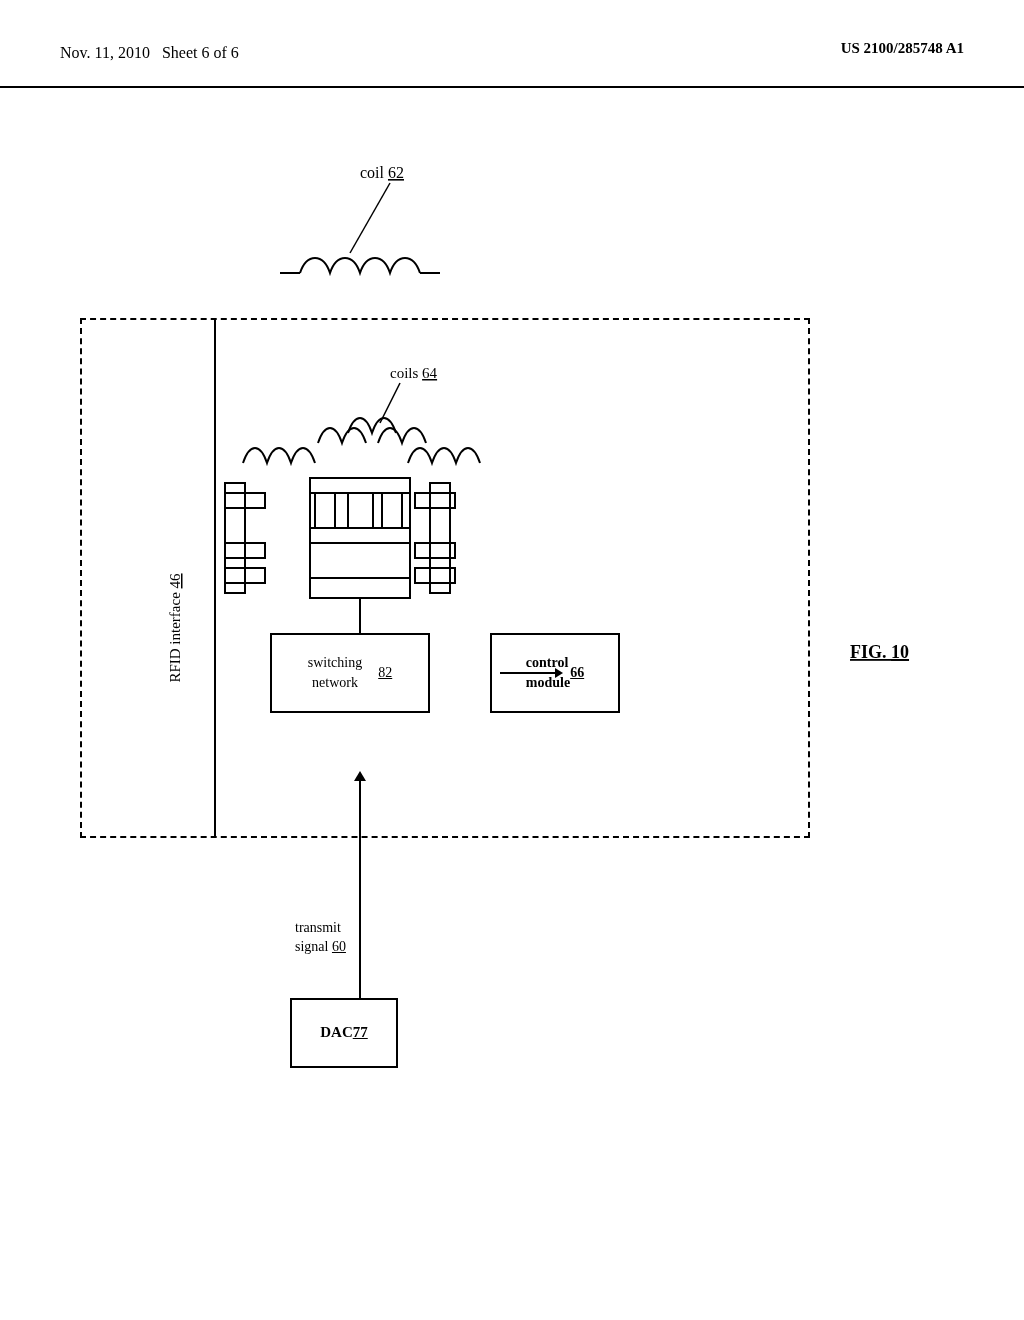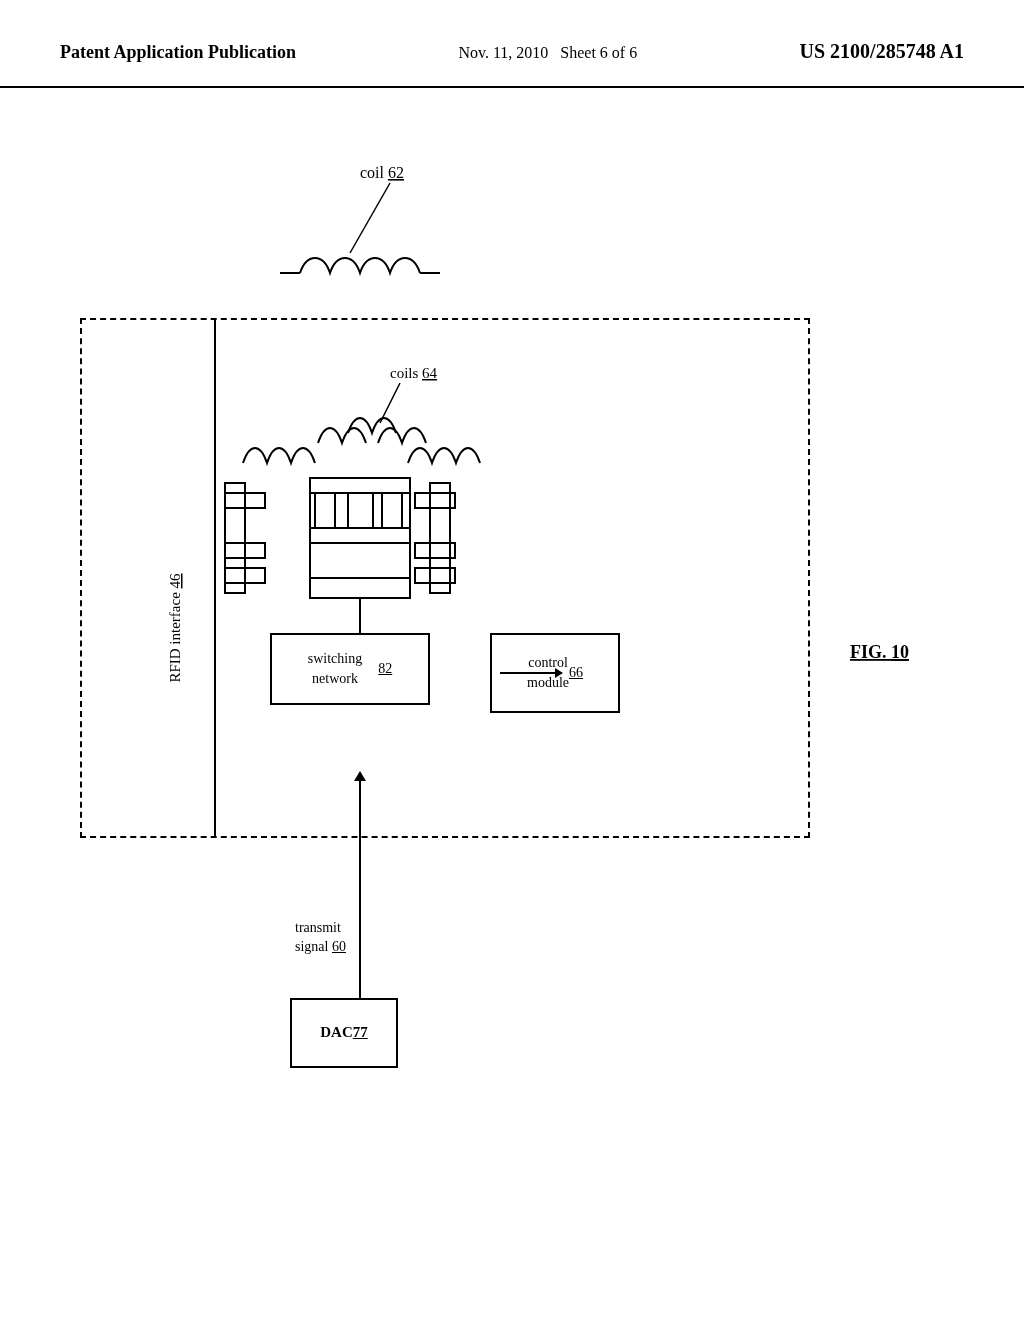--- a/index.html
+++ b/index.html
@@ -26,21 +26,21 @@
       line-height: 1.4;
     }
 
     .header-center {
       font-size: 16px;
       text-align: left;
       line-height: 1.6;
     }
 
     .header-right {
-      font-size: 20px;
+      font-size: 15px;
       font-weight: bold;
       text-align: right;
     }
 
     .content-area {
       padding: 40px 80px;
       position: relative;
       width: 100%;
       height: calc(1320px - 120px);
     }
@@ -54,21 +54,21 @@
       height: 520px;
       border: 2px dashed #000;
     }
 
     
     .switching-network-box {
       position: absolute;
       top: 545px;
       left: 270px;
       width: 160px;
-      height: 72px;
+      height: 80px;
       border: 2px solid #000;
       display: flex;
       align-items: center;
       justify-content: center;
       text-align: center;
       font-size: 14px;
       line-height: 1.4;
     }
 
     .switching-network-box span {
@@ -80,23 +80,23 @@
     .control-module-box {
       position: absolute;
       top: 545px;
       left: 490px;
       width: 130px;
       height: 80px;
       border: 2px solid #000;
       display: flex;
       align-items: center;
       justify-content: center;
-      text-align: center;
       font-size: 14px;
       line-height: 1.4;
+      font-weight: bold;
     }
 
     .control-module-box span {
       text-decoration: underline;
     }
 
     
     .transmit-label {
       position: absolute;
       top: 830px;
@@ -135,21 +135,20 @@
       left: 0;
       width: 100%;
       height: 100%;
       pointer-events: none;
     }
   </style>
 </head>
 <body>
 
 <div class="page-header">
-  <div class="header-left">Patent Application Publication</div>
   <div class="header-center">
     <span>Nov. 11, 2010</span>&nbsp;&nbsp;
     <span>Sheet 6 of 6</span>
   </div>
   <div class="header-right">US 2100/285748 A1</div>
 </div>
 
 <div class="content-area">
 
   <svg class="lines" xmlns="http://www.w3.org/2000/svg">

